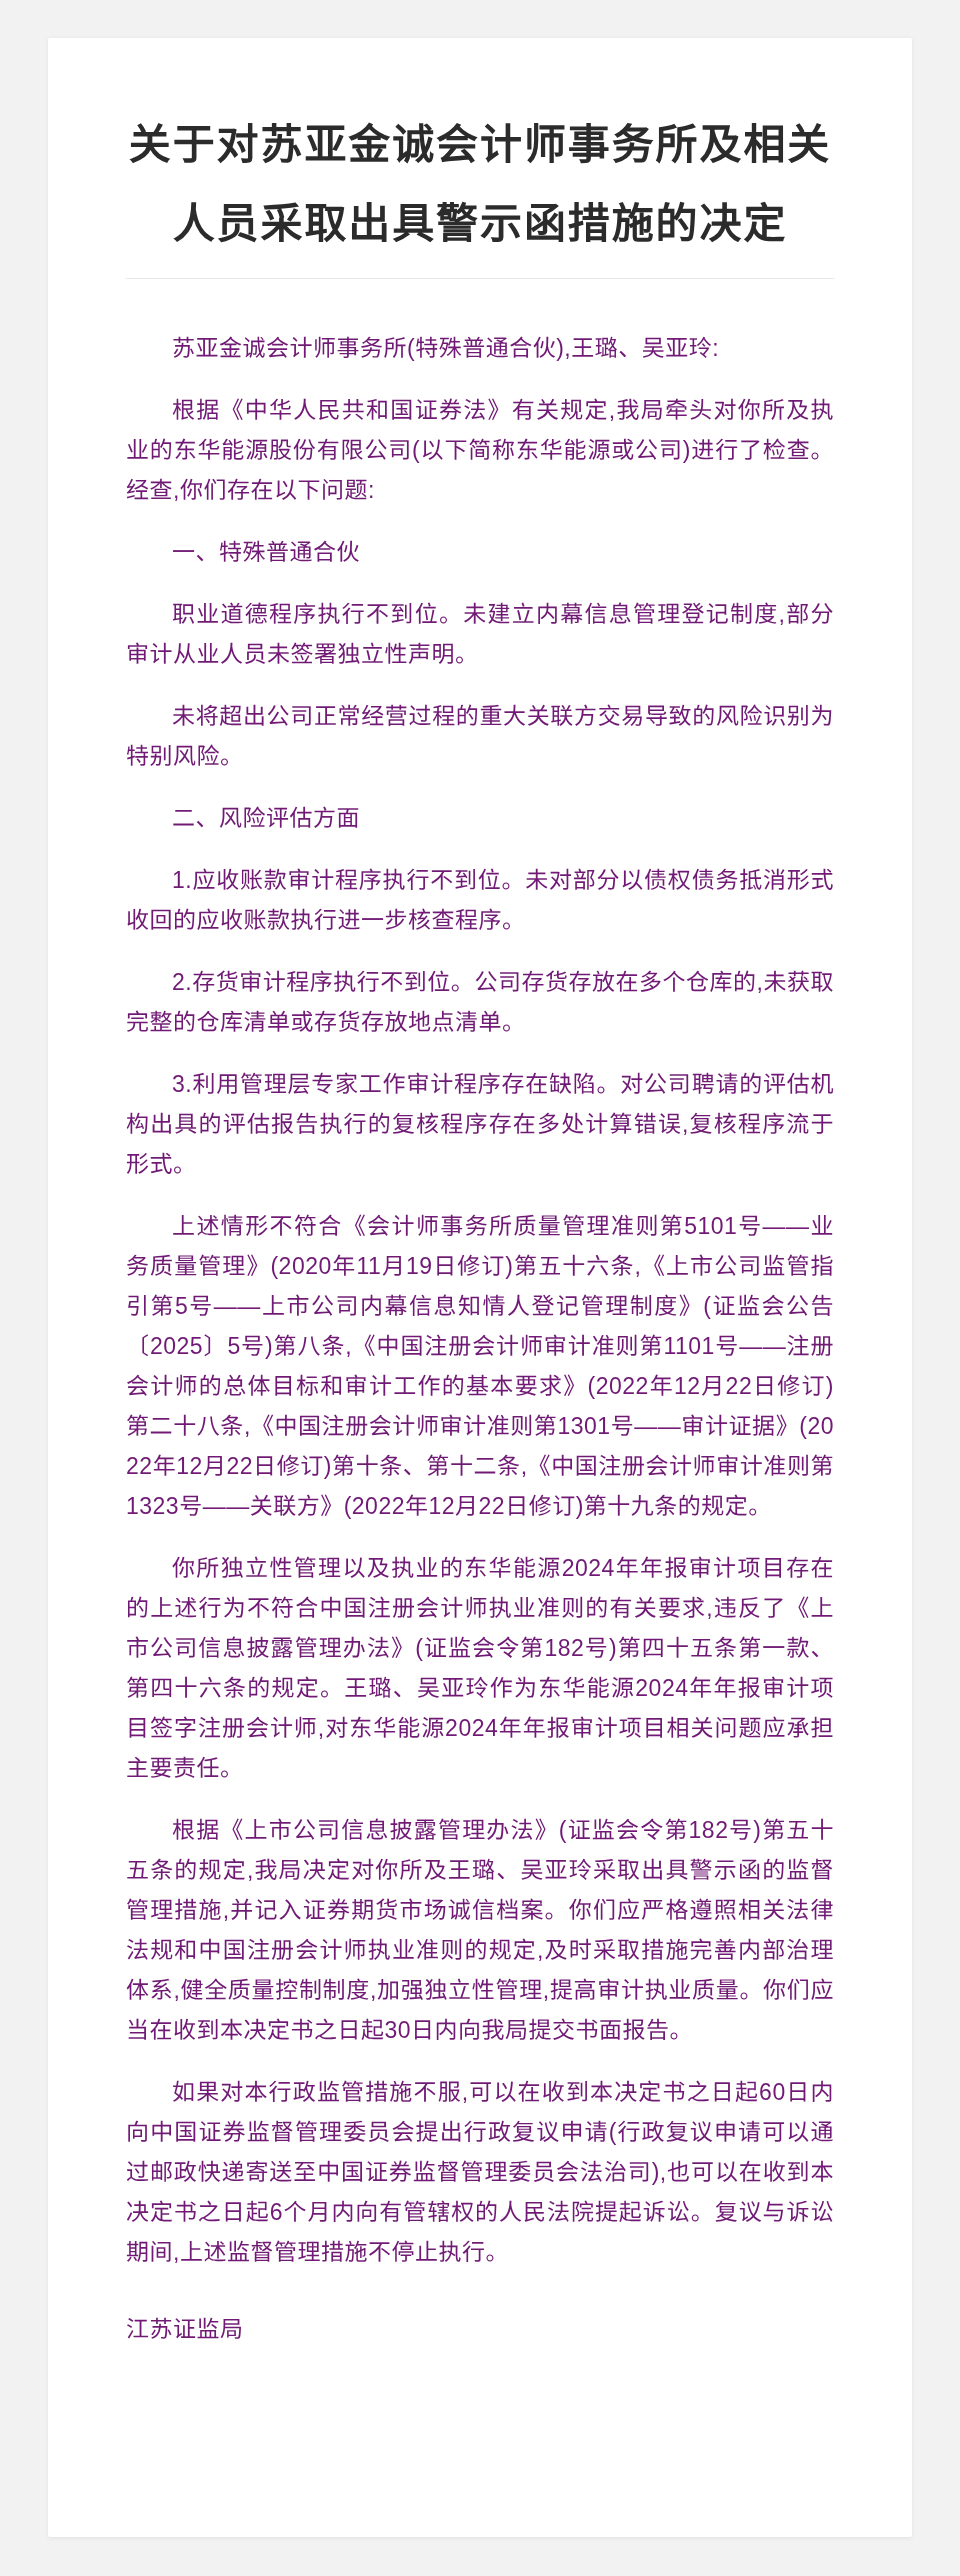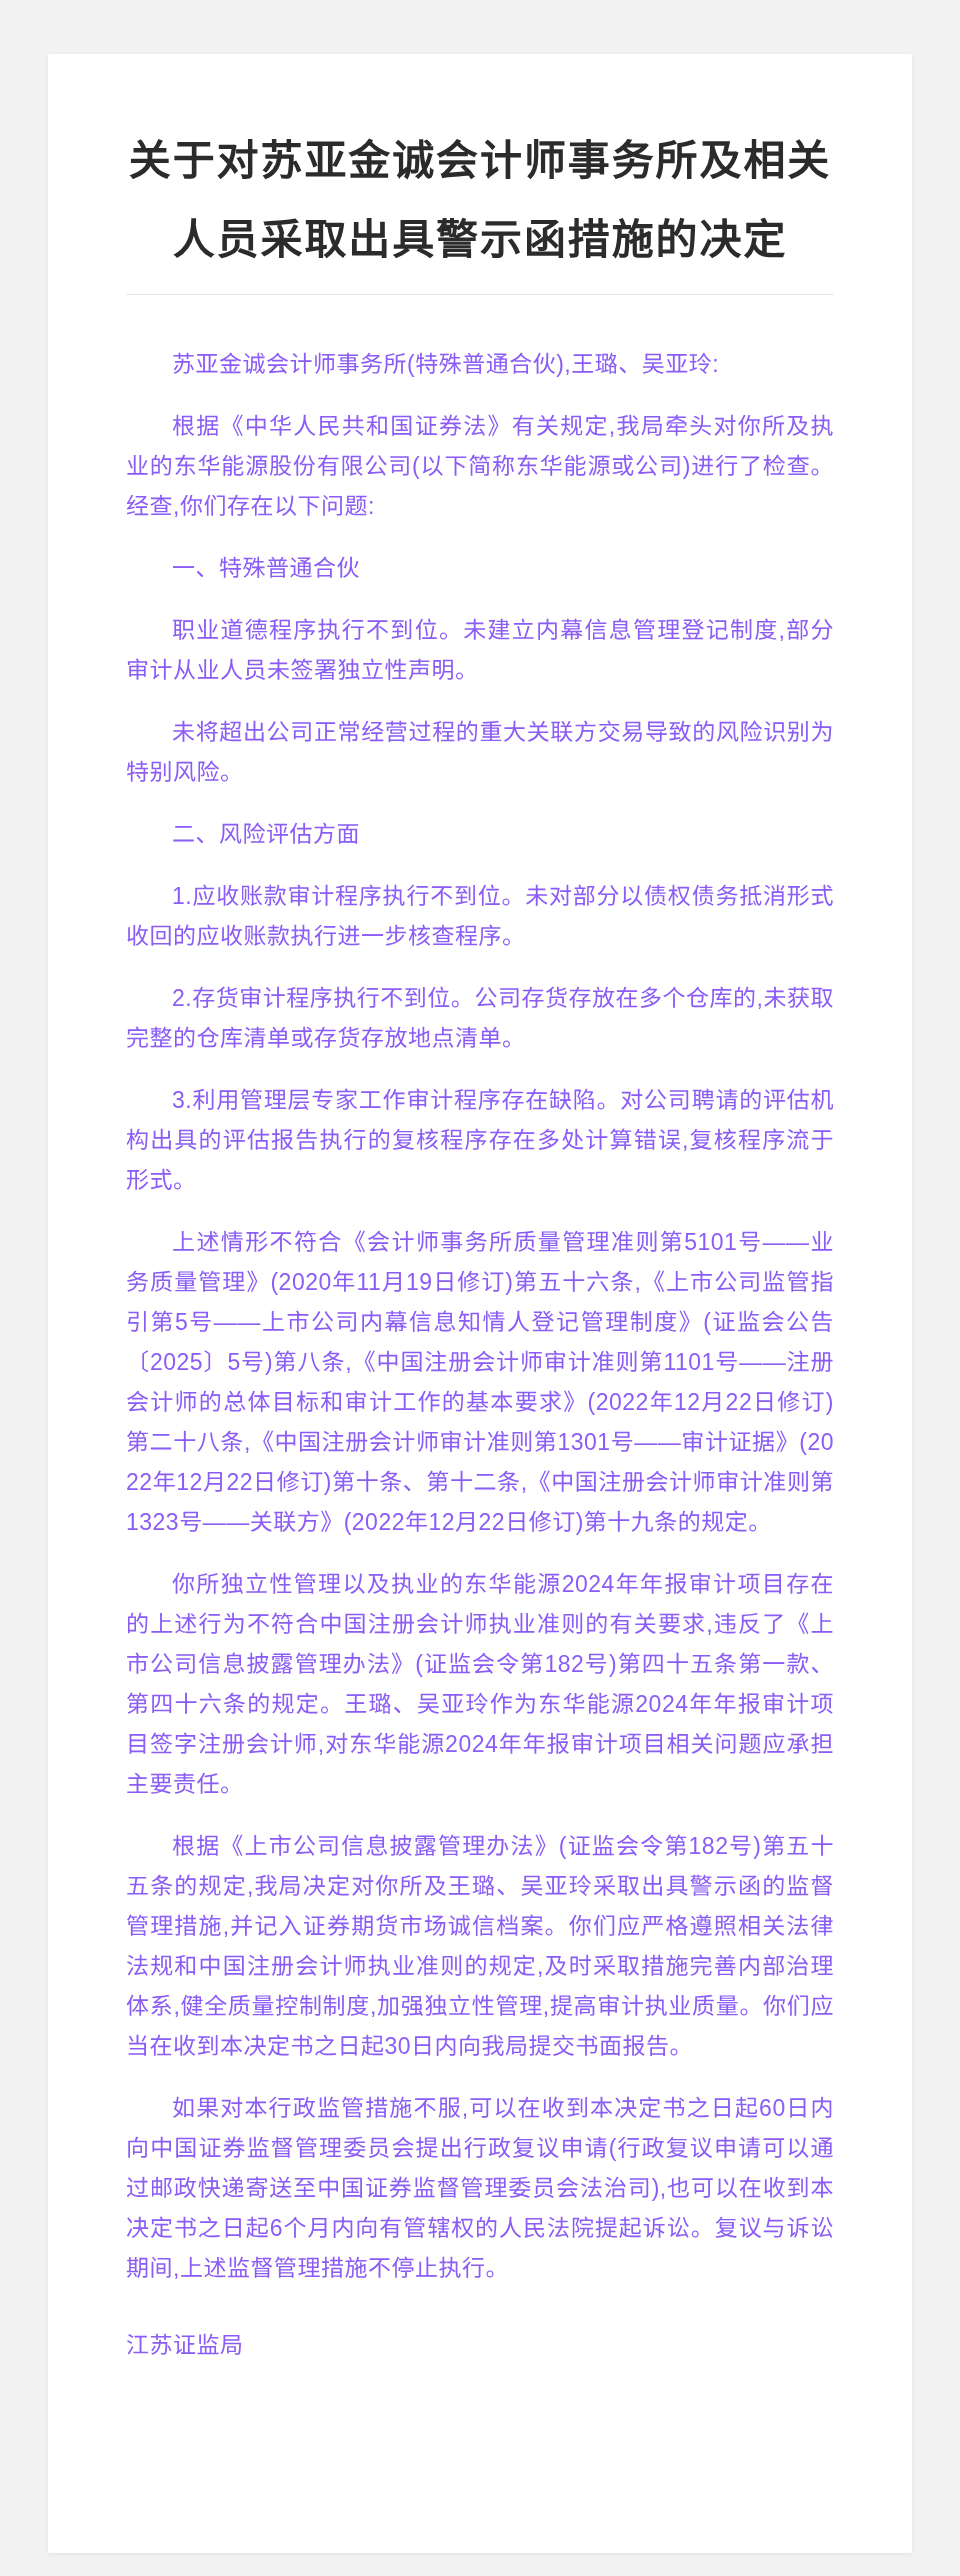--- a/index.html
+++ b/index.html
@@ -9,21 +9,21 @@
   body {
     width: 960px;
     background: #f2f2f2;
     padding-bottom: 38px;
     font-family: "Liberation Sans", "DejaVu Sans", sans-serif;
   }
   .card {
     box-sizing: border-box;
     width: 864px;
     height: 2499px;
-    margin: 54px auto 0;
+    margin: 38px auto 0;
     background: #ffffff;
     border-radius: 1.9px;
     box-shadow: 0 1px 4.8px rgba(0,0,0,0.07);
     padding: 67px 78px 0;
     overflow: hidden;
   }
   .doc-title {
     margin: 0;
     font-size: 42px;
     line-height: 79px;
@@ -35,21 +35,21 @@
   .title-divider {
     border: 0;
     border-top: 1px solid #e8e8e8;
     margin: 15.4px 0 49px;
   }
   .doc-body p {
     margin: 0 0 22px;
     font-size: 23px;
     line-height: 40px;
     letter-spacing: 0.5px;
-    color: #8b5cf6;
+    color: #701a75;
     text-align: justify;
     text-indent: 2em;
     word-break: break-all;
   }
   .doc-body p.signature {
     margin: 37px 0 0;
     text-align: left;
     text-indent: 0;
   }
   .doc-body p.doc-date {

